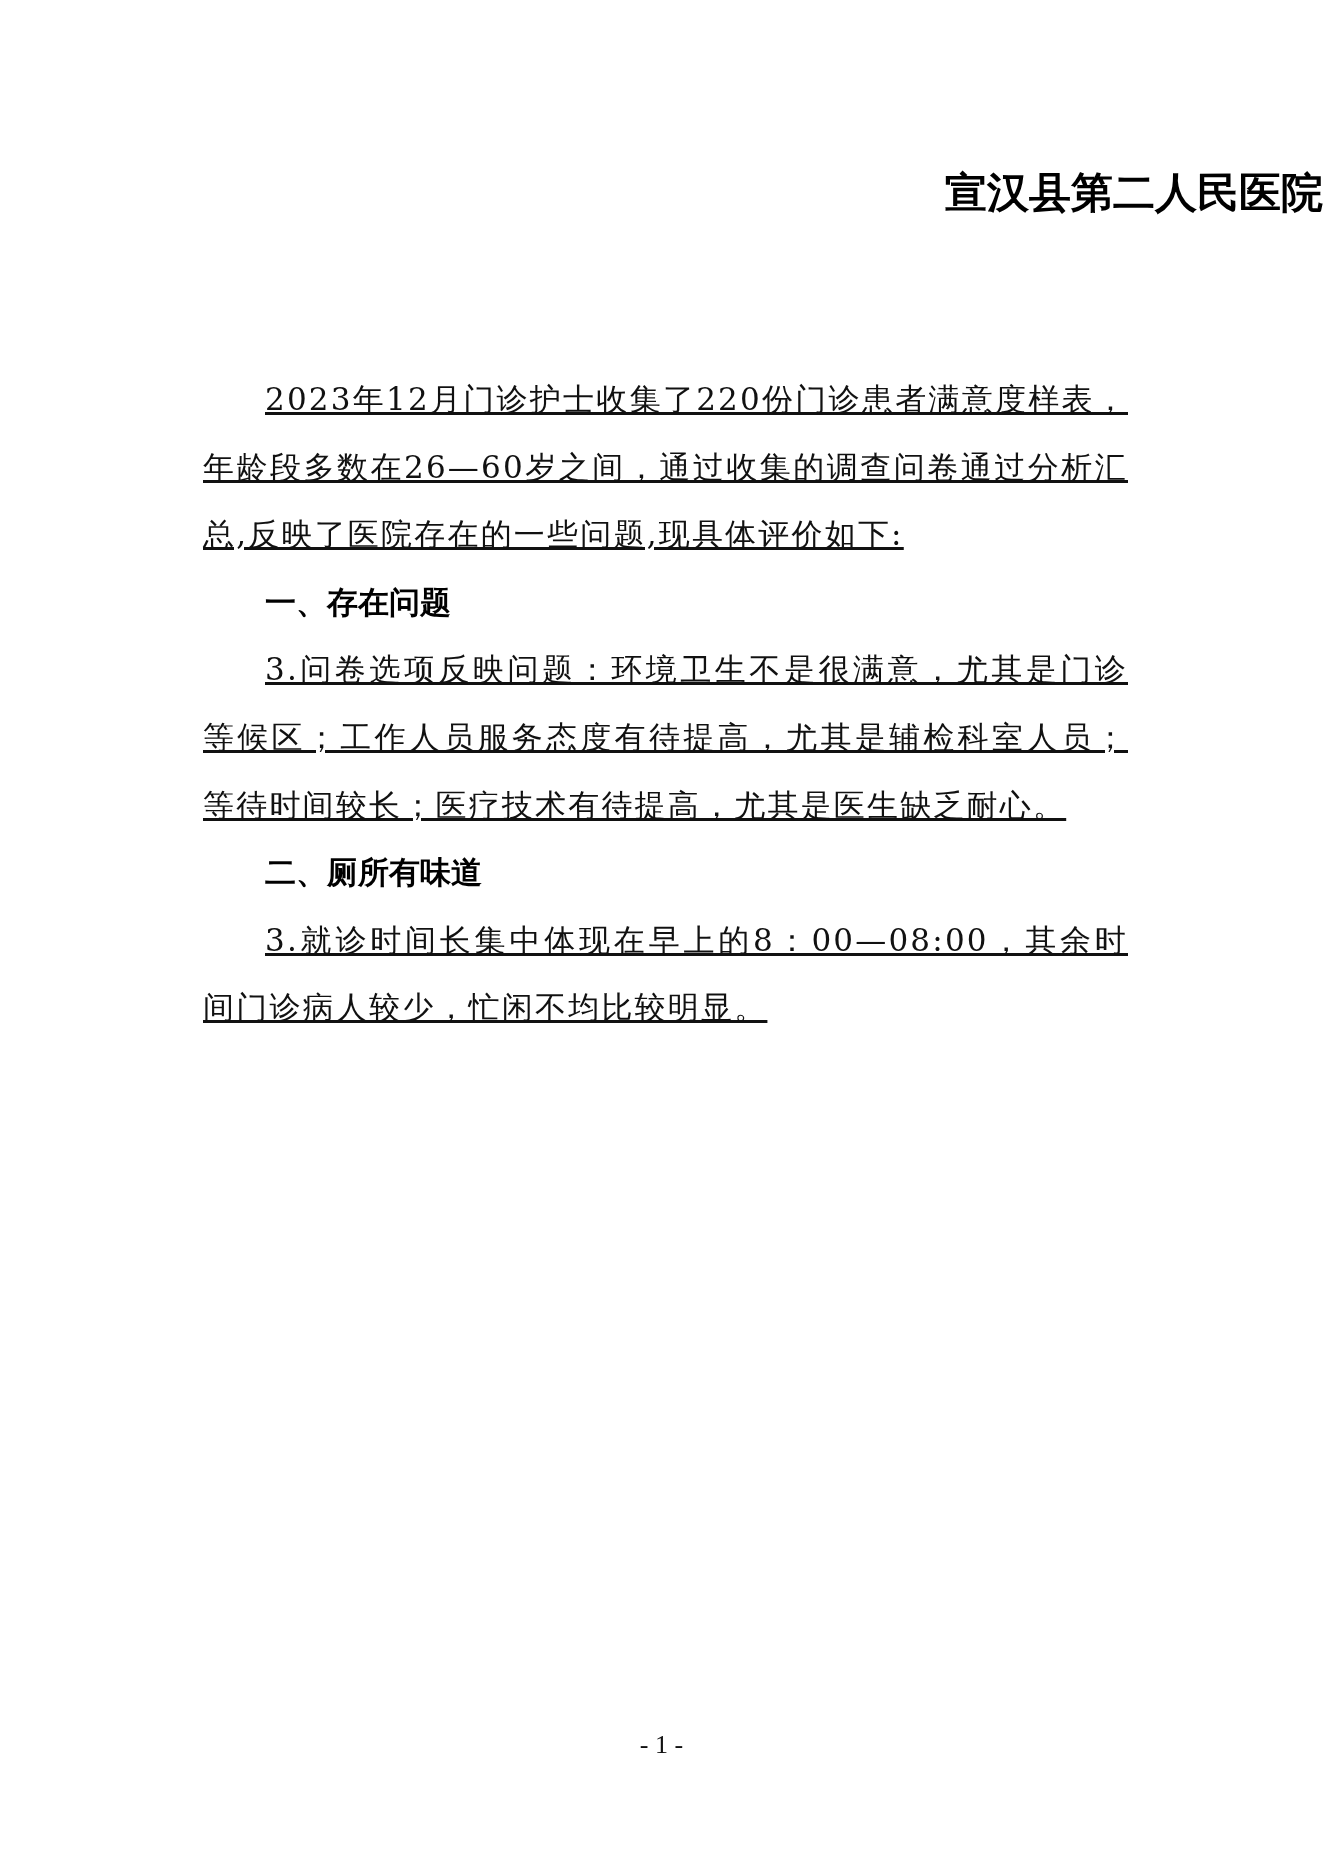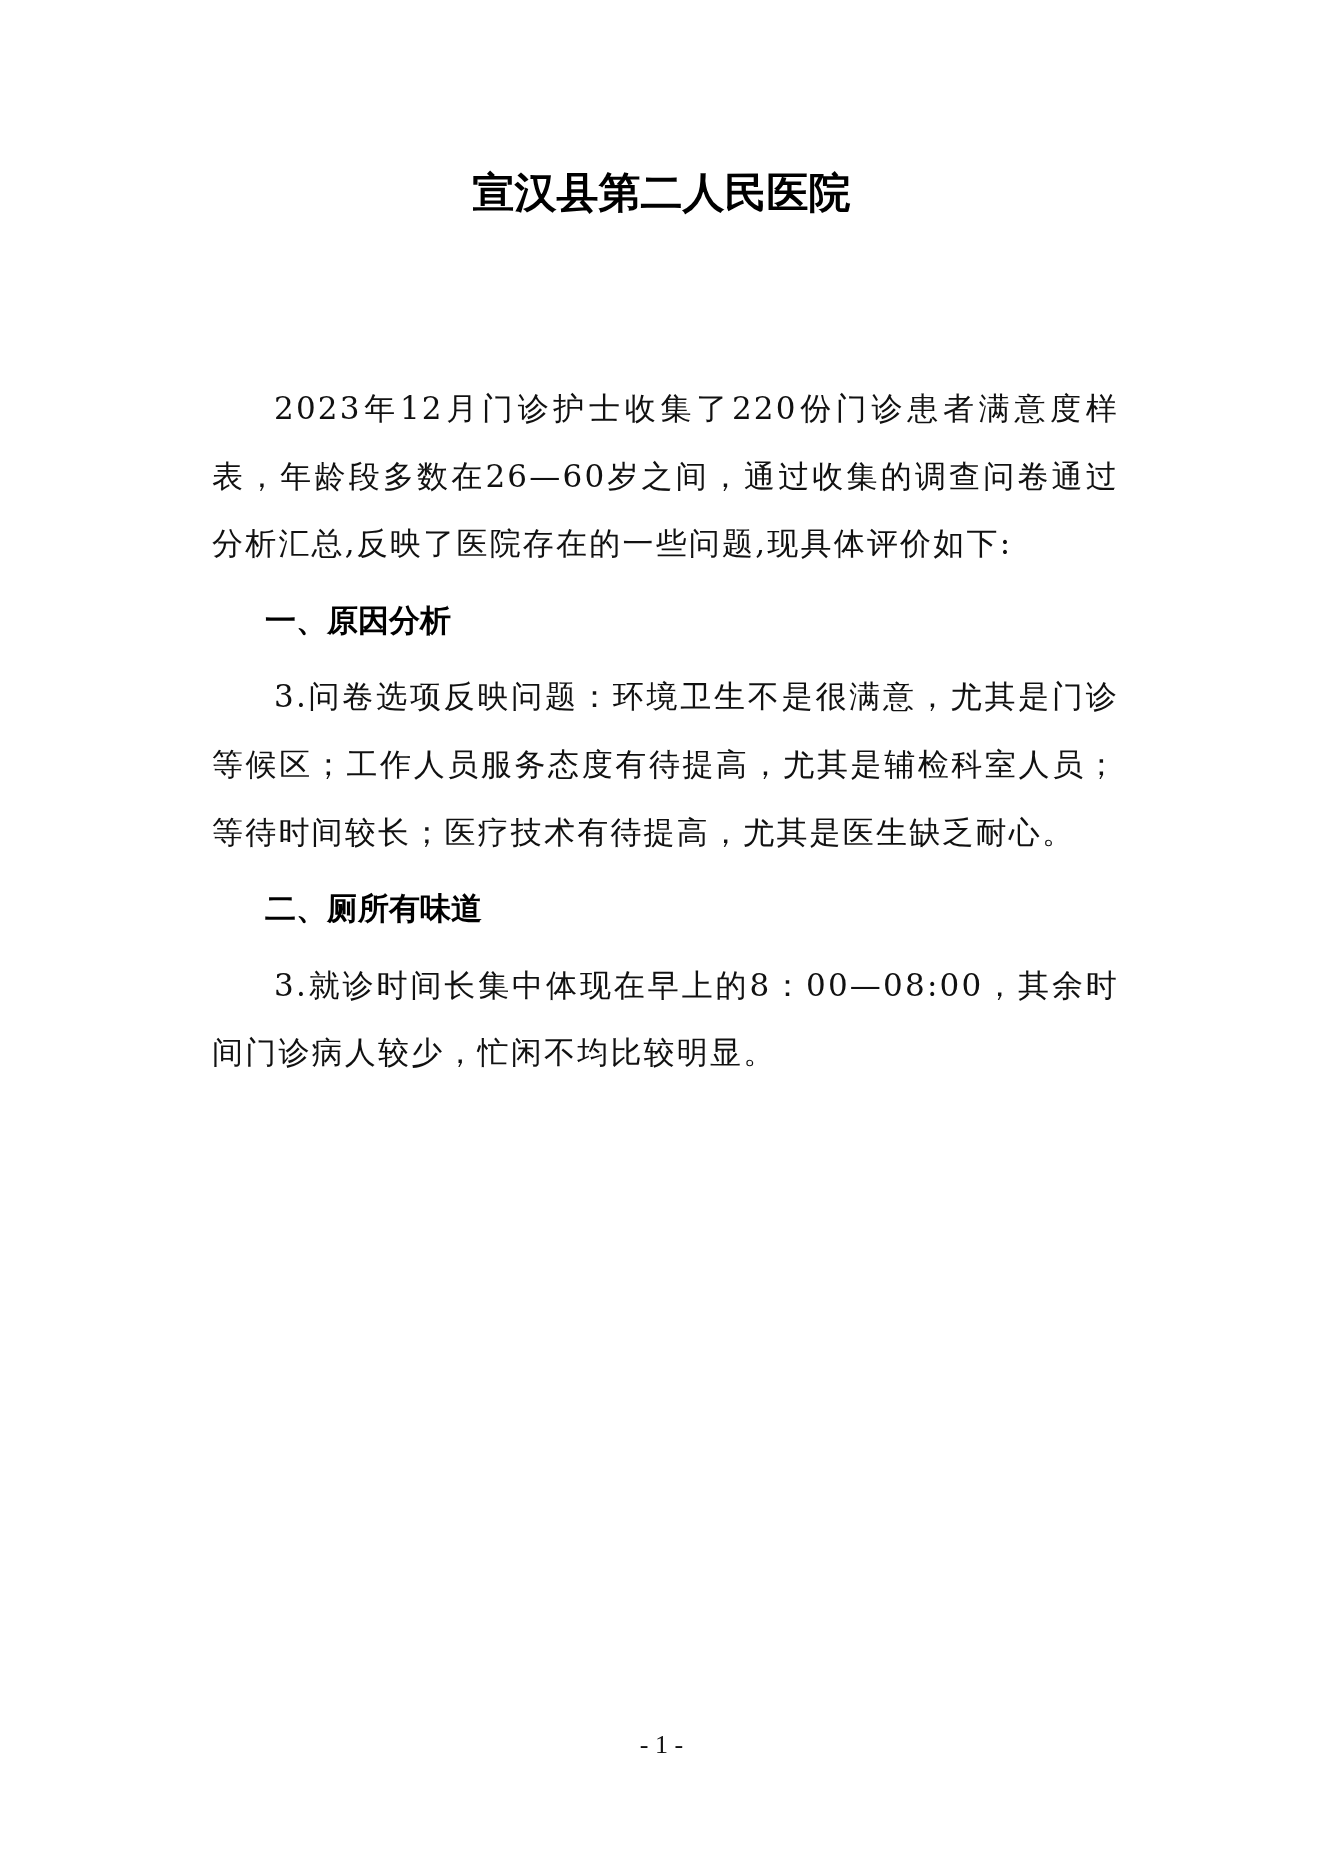--- a/index.html
+++ b/index.html
@@ -19,21 +19,21 @@
       left: 0; top: 0;
       width: 1323px;
       height: 1871px;
       background: #ffffff;
     }
     .title-block {
       position: absolute;
       left: 0;
       width: 1323px;
       top: 158px;
-      text-align: center;
+      text-align: right;
       font-family: "DejaVu Serif", "Liberation Serif", serif;
       font-weight: bold;
       font-size: 42px;
       line-height: 70px;
       letter-spacing: 0px;
       color: #000;
     }
     .title-line {
       display: block;
       white-space: nowrap;
@@ -42,25 +42,26 @@
       position: absolute;
       left: 203px;
       width: 925px;
       top: 366px;
       font-family: "DejaVu Serif", "Liberation Serif", serif;
       font-size: 31px;
       line-height: 67.6px;
       color: #111;
     }
     .para {
-      margin: 9px;
+      margin: 0;
       text-indent: 62px;
       text-align: justify;
       text-align-last: left;
       letter-spacing: 2.2px;
+      text-decoration: underline;
     }
     .heading {
       margin: 0;
       padding-left: 62px;
       font-family: "DejaVu Sans", "Liberation Sans", sans-serif;
       font-weight: bold;
       font-size: 31px;
       line-height: 67.6px;
       color: #000;
     }
@@ -80,21 +81,21 @@
 
 <div class="page">
 
   <div class="title-block">
     <span class="title-line">宣汉县第二人民医院</span>
   </div>
 
   <div class="body">
     <p class="para">2023年12月门诊护士收集了220份门诊患者满意度样表，年龄段多数在26—60岁之间，通过收集的调查问卷通过分析汇总,反映了医院存在的一些问题,现具体评价如下:</p>
 
-    <p class="heading">一、原因分析</p>
+    <p class="heading">一、存在问题</p>
     <p class="para">3.问卷选项反映问题：环境卫生不是很满意，尤其是门诊等候区；工作人员服务态度有待提高，尤其是辅检科室人员；等待时间较长；医疗技术有待提高，尤其是医生缺乏耐心。</p>
 
     <p class="heading">二、厕所有味道</p>
     <p class="para">3.就诊时间长集中体现在早上的8：00—08:00，其余时间门诊病人较少，忙闲不均比较明显。</p>
   </div>
 
   <div class="page-number">- 1 -</div>
 
 </div>
 

